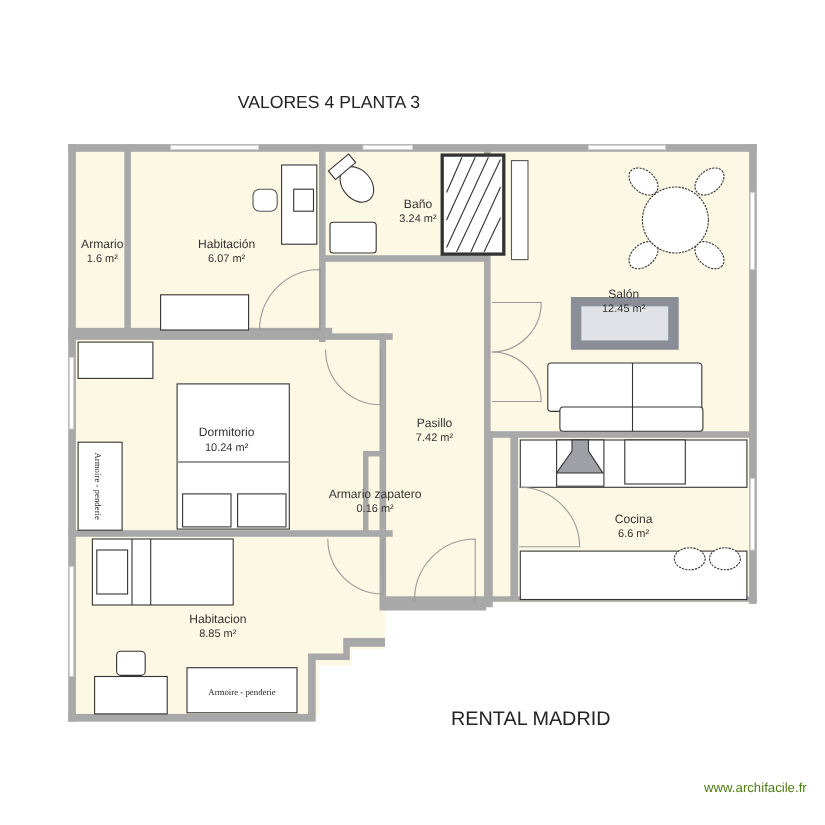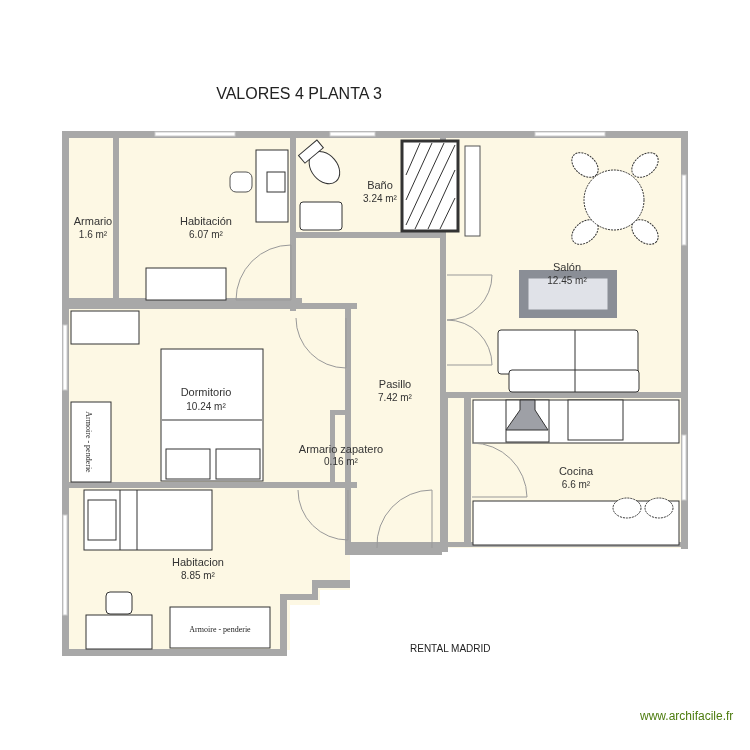--- a/index.html
+++ b/index.html
@@ -1,18 +1,18 @@
 <!DOCTYPE html>
 <html><head>
 <meta charset="utf-8">
 <style>
   html,body{margin:0;padding:0;background:#fff;}
   body{width:750px;height:750px;position:relative;overflow:hidden;font-family:"Liberation Sans",sans-serif;}
   .title{position:absolute;left:0;width:598px;text-align:center;top:85px;font-size:16px;color:#222;}
-  .footer-label{position:absolute;left:410px;top:643px;font-size:10px;color:#222;}
+  .footer-label{position:absolute;left:410px;top:643px;font-size:18px;color:#222;}
   .watermark{position:absolute;left:640px;top:709px;font-size:12px;color:#4d7c0f;}
   svg{position:absolute;left:0;top:0;}
   .rl{font-size:11px;fill:#333;text-anchor:middle;font-family:"Liberation Sans",sans-serif;}
   .ra{font-size:10px;fill:#333;text-anchor:middle;font-family:"Liberation Sans",sans-serif;}
   .furn-text{font-size:8px;fill:#222;font-family:"Liberation Serif",serif;}
 </style>
 </head>
 <body>
 
 <div class="title">VALORES 4 PLANTA 3</div>

